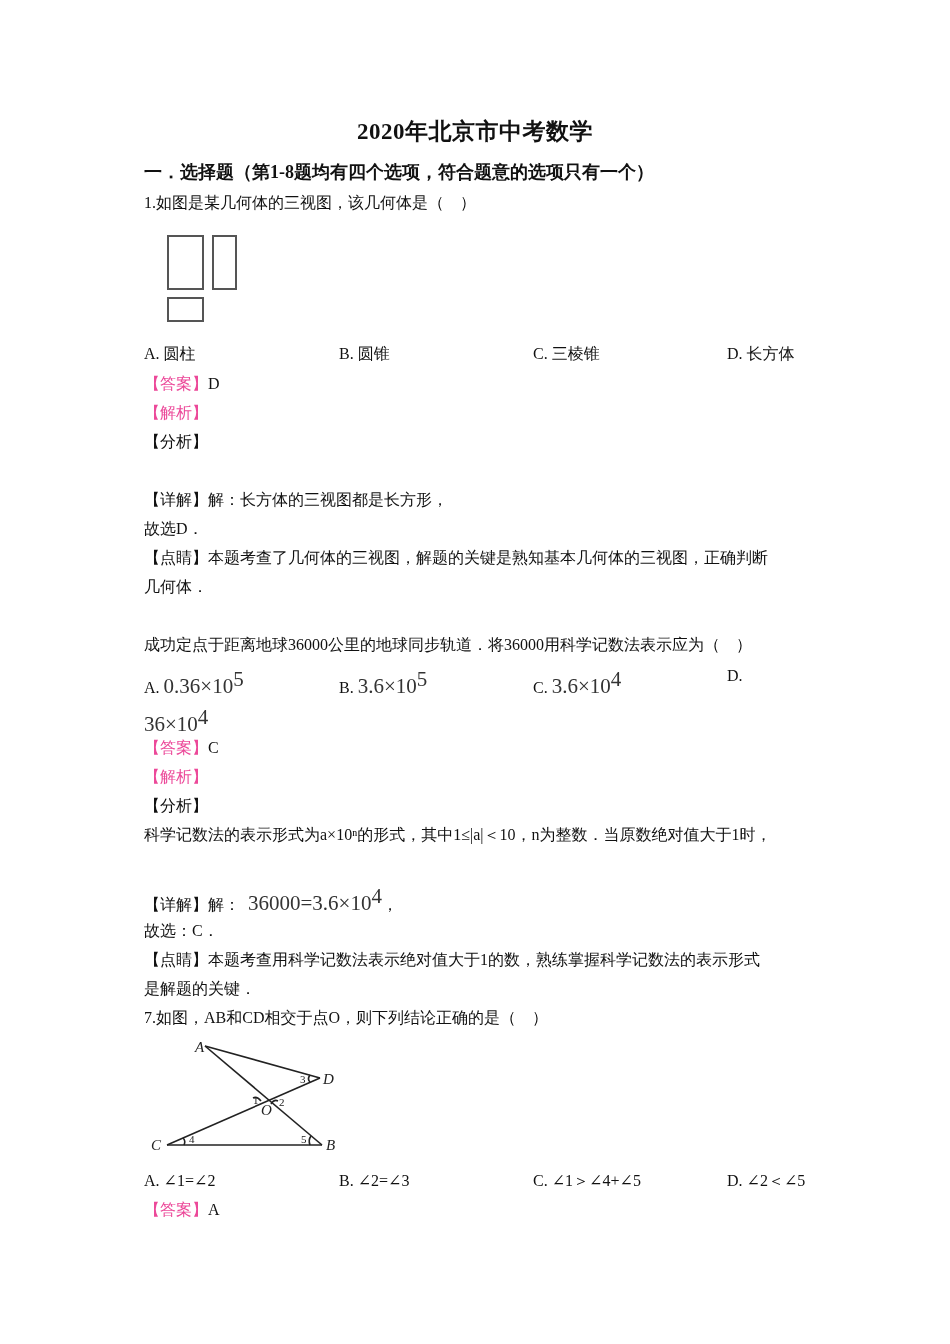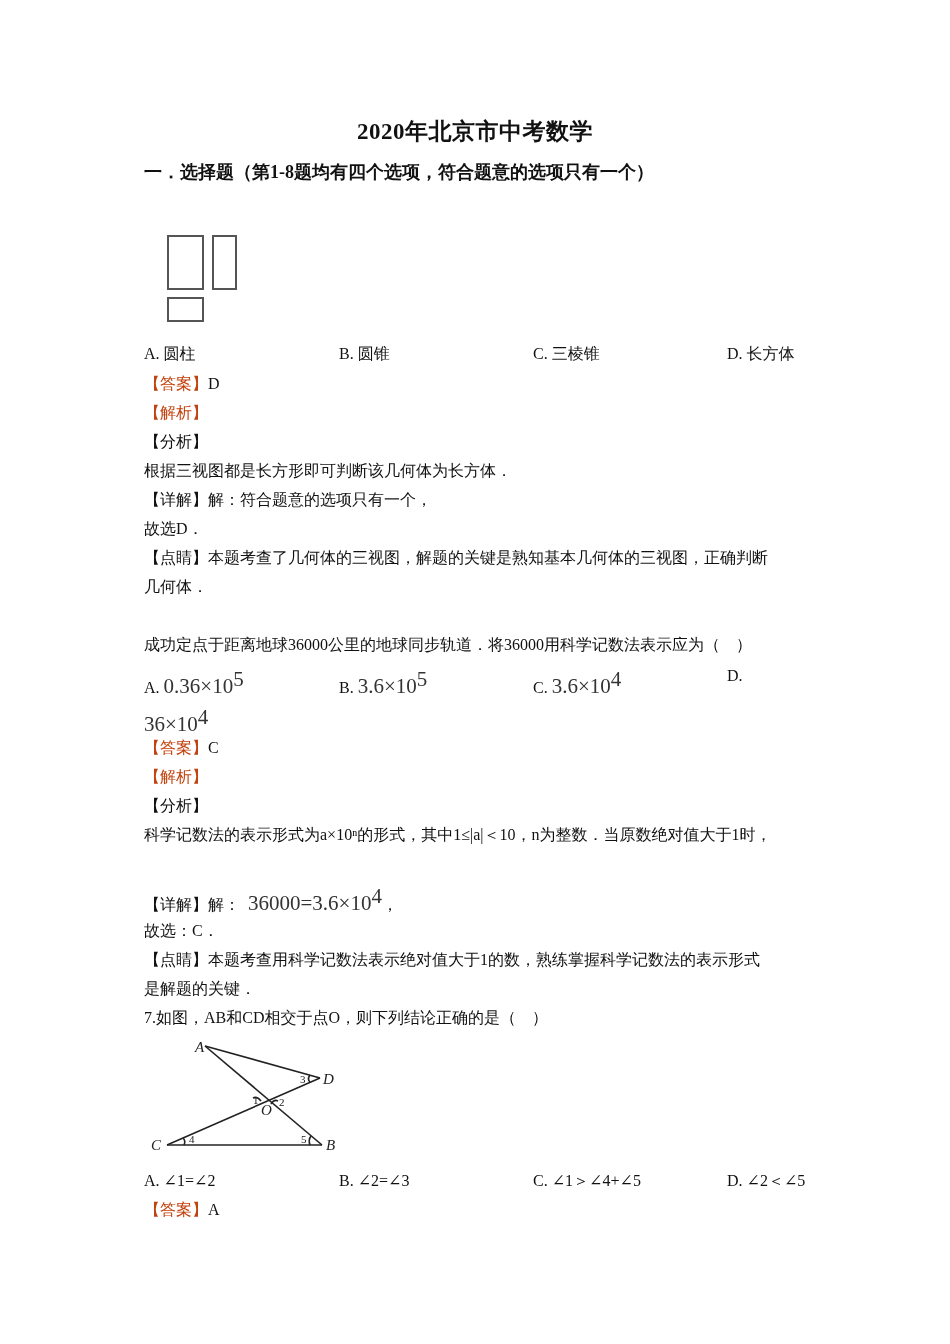--- a/index.html
+++ b/index.html
@@ -3,48 +3,48 @@
 <meta charset="utf-8">
 <style>
   html, body { margin: 0; padding: 0; background: #ffffff; }
   body { width: 950px; height: 1344px; position: relative; overflow: hidden;
          font-family: "Liberation Serif", "DejaVu Serif", serif; color: #111; }
   .page { position: absolute; left: 0; top: 0; width: 950px; height: 1036px; }
   .title { position: absolute; top: 116px; left: 0; width: 950px; text-align: center;
            font-size: 23px; font-weight: bold; letter-spacing: 0.5px; }
   .section { position: absolute; left: 144px; top: 160px; font-size: 18px; font-weight: bold; }
   .line { position: absolute; left: 144px; font-size: 16px; line-height: 22px; white-space: nowrap; }
-  .blue { color: #c2410c; }
+  .blue { color: #ec4899; }
   .opt { position: absolute; font-size: 16px; white-space: nowrap; }
   .math { font-family: "Liberation Serif", "DejaVu Serif", serif; color: #333; font-size: 21px; }
   sup { font-size: 10px; vertical-align: 7px; }
   .fig { position: absolute; }
 </style>
 </head>
 <body>
 
 <div class="page">
 
   <div class="title">2020年北京市中考数学</div>
   <div class="section">一．选择题（第1-8题均有四个选项，符合题意的选项只有一个）</div>
 
+  <div class="line" style="top:192px">1.如图是某几何体的三视图，该几何体是（　）</div>
   <svg class="fig" style="left:160px;top:228px" width="90" height="100">
     <rect x="8" y="8" width="35" height="53" fill="none" stroke="#555" stroke-width="2"></rect>
     <rect x="53" y="8" width="23" height="53" fill="none" stroke="#555" stroke-width="2"></rect>
     <rect x="8" y="70" width="35" height="23" fill="none" stroke="#555" stroke-width="2"></rect>
   </svg>
   <div class="opt" style="left:144px;top:344px">A. 圆柱</div>
   <div class="opt" style="left:339px;top:344px">B. 圆锥</div>
   <div class="opt" style="left:533px;top:344px">C. 三棱锥</div>
   <div class="opt" style="left:727px;top:344px">D. 长方体</div>
   <div class="line" style="top:373px"><span class="blue">【答案】</span><span>D</span></div>
   <div class="line blue" style="top:402px">【解析】</div>
   <div class="line" style="top:431px">【分析】</div>
-  <div class="line" style="top:460px">根据三视图都是长方形即可判断该几何体为长方体．</div>
-  <div class="line" style="top:489px"><span>【详解】</span><span>解：符合题意的选项只有一个，</span></div>
+  <div class="line" style="top:489px"><span>【详解】</span><span>解：长方体的三视图都是长方形，</span></div>
   <div class="line" style="top:518px">故选D．</div>
   <div class="line" style="top:547px"><span>【点睛】</span><span>本题考查了几何体的三视图，解题的关键是熟知基本几何体的三视图，正确判断</span></div>
   <div class="line" style="top:576px">几何体．</div>
 
   <div class="line" style="top:634px">成功定点于距离地球36000公里的地球同步轨道．将36000用科学记数法表示应为（　）</div>
   <div class="opt" style="left:144px;top:667px"><span>A.</span> <span class="math">0.36×10</span><sup class="math">5</sup></div>
   <div class="opt" style="left:339px;top:667px"><span>B.</span> <span class="math">3.6×10</span><sup class="math">5</sup></div>
   <div class="opt" style="left:533px;top:667px"><span>C.</span> <span class="math">3.6×10</span><sup class="math">4</sup></div>
   <div class="opt" style="left:727px;top:667px">D.</div>
   <div class="opt" style="left:144px;top:705px"><span class="math">36×10</span><sup class="math">4</sup></div>

